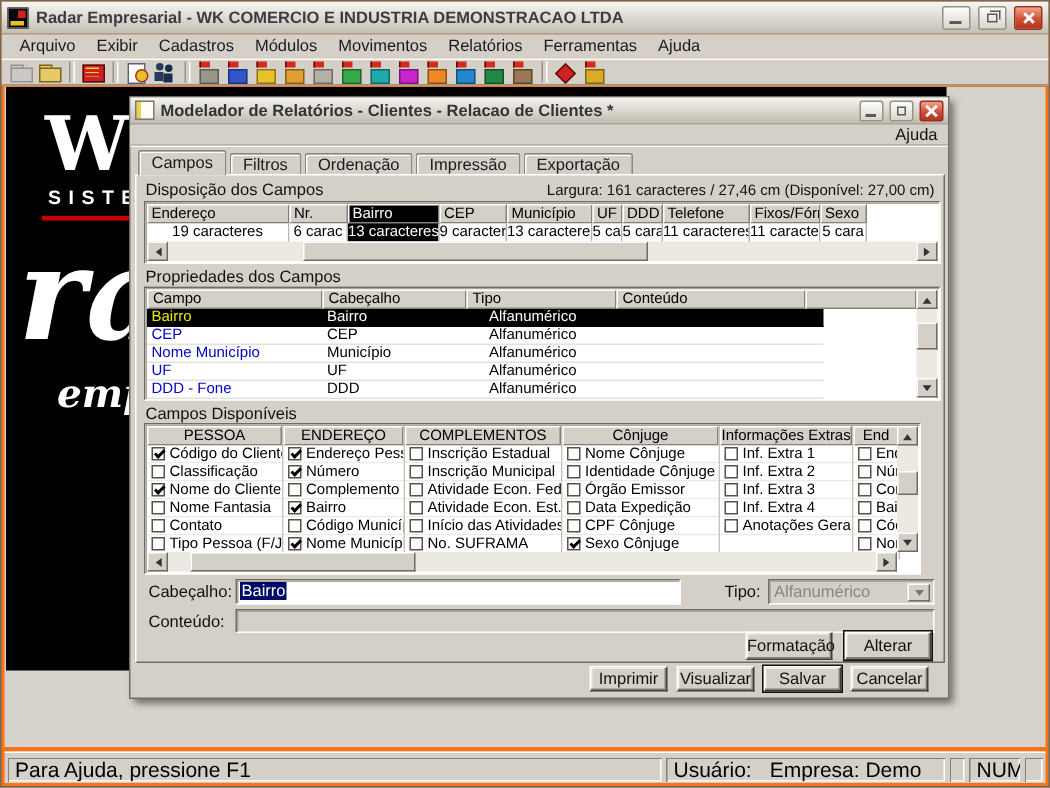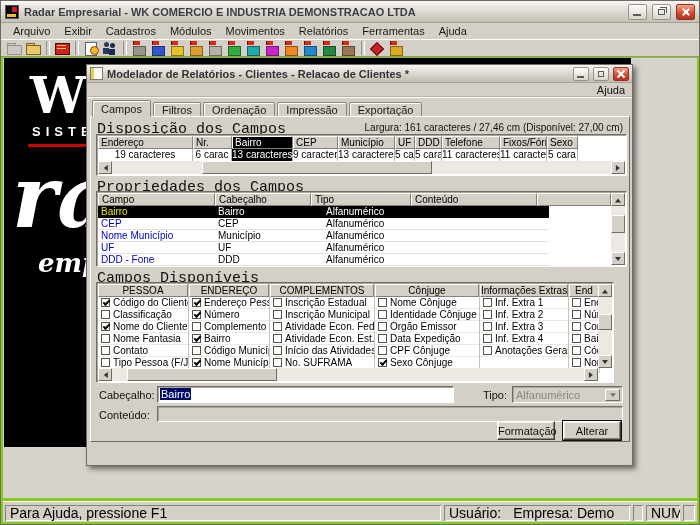--- a/index.html
+++ b/index.html
@@ -1,17 +1,17 @@
 <!DOCTYPE html>
 <html><head>
 <meta charset="utf-8">
 <style>
   html,body{margin:0;padding:0;background:#808080;}
   *{box-sizing:border-box;}
-  #app{position:relative;width:700px;height:525px;overflow:hidden;background:#84cc16;
+  #app{position:relative;width:700px;height:525px;overflow:hidden;background:#f97316;
        font-family:"Liberation Sans",sans-serif;font-size:11px;color:#000;
        border:1px solid #6d6a60;padding-left:16px;}
   
   .titlebar{position:absolute;left:0;top:0;right:0;height:22px;
     background:linear-gradient(180deg,#f8f7f5 0%,#e0ddd6 45%,#c4c0b4 100%);
     border-bottom:1px solid #a49f93;display:flex;align-items:center;gap:5px;padding:0 4px;}
   .app-icon{width:14px;height:14px;background:#0a0a0a;position:relative;flex:0 0 auto;border:1px solid #555;}
   .app-icon::before{content:"";position:absolute;right:1px;top:1px;width:5px;height:5px;background:#cc2222;}
   .app-icon::after{content:"";position:absolute;left:1px;bottom:1px;width:9px;height:3px;background:#e8c12a;}
   .title-text{flex:1;font-weight:bold;font-size:11px;color:#3c3c44;white-space:nowrap;overflow:hidden;}
@@ -70,21 +70,21 @@
   .dlg-menurow{height:14px;text-align:right;padding:1px 7px 0 0;border-bottom:1px solid #b8b4aa;box-shadow:0 1px 0 #fff;}
   .dlg-help{color:#111;}
   
   .tabs{position:absolute;left:5px;top:35px;height:16px;display:flex;align-items:flex-end;z-index:2;}
   .tab{height:14px;padding:1px 8px 0;background:#d4d0c8;border:1px solid #8a867c;border-bottom:none;
     border-top-left-radius:2px;border-top-right-radius:2px;margin-right:2px;font-size:11px;color:#1a1a1a;
     box-shadow:inset 1px 1px 0 #fff;}
   .tab.active{height:17px;padding-top:2px;position:relative;top:1px;z-index:3;}
   .tabpanel{position:absolute;left:3px;top:51px;width:540px;height:326px;background:#d4d0c8;
     border:1px solid;border-color:#fff #6f6c61 #6f6c61 #fff;z-index:1;}
-  .seclabel{position:absolute;font-size:15px;color:#111;font-family:Liberation Mono, monospace;}
+  .seclabel{position:absolute;font-size:11px;color:#111;}
   .widthinfo{position:absolute;right:6px;font-size:10px;color:#111;}
   
   .sunken{position:absolute;background:#fff;border:1px solid;border-color:#6f6c61 #fff #fff #6f6c61;
     box-shadow:inset 1px 1px 0 #aaa69c;overflow:hidden;}
   
   .g1cols{display:flex;position:absolute;left:1px;top:1px;right:1px;}
   .g1col{flex:0 0 auto;overflow:hidden;}
   .g1h{height:13px;background:#d4d0c8;border:1px solid;border-color:#fff #84807a #84807a #fff;
     font-size:10px;padding:0 2px;white-space:nowrap;overflow:hidden;}
   .g1h.right{}
@@ -569,20 +569,26 @@
         </div>
         <div class="fldlabel" style="left:8px;top:292px;">Conteúdo:</div>
         <div class="field disabled" style="left:66px;top:289px;width:466px;height:16px;"></div>
 
         <div class="fmtbtns">
           <button class="btn">Formatação</button>
           <button class="btn default">Alterar</button>
         </div>
       </div>
 
+      <div class="dlgbtns" id="dlgbtns">
+          <button class="btn">Imprimir</button>
+          <button class="btn">Visualizar</button>
+          <button class="btn default">Salvar</button>
+          <button class="btn">Cancelar</button>
+        </div>
     </div>
   </div>
 
   <div class="statusbar">
     <span class="spanel grow">Para Ajuda, pressione F1</span>
     <span class="spanel sp-user">
       <span>Usuário:</span>
       <span>Empresa: Demo</span>
     </span>
     <span class="spanel sp-tiny"></span>

